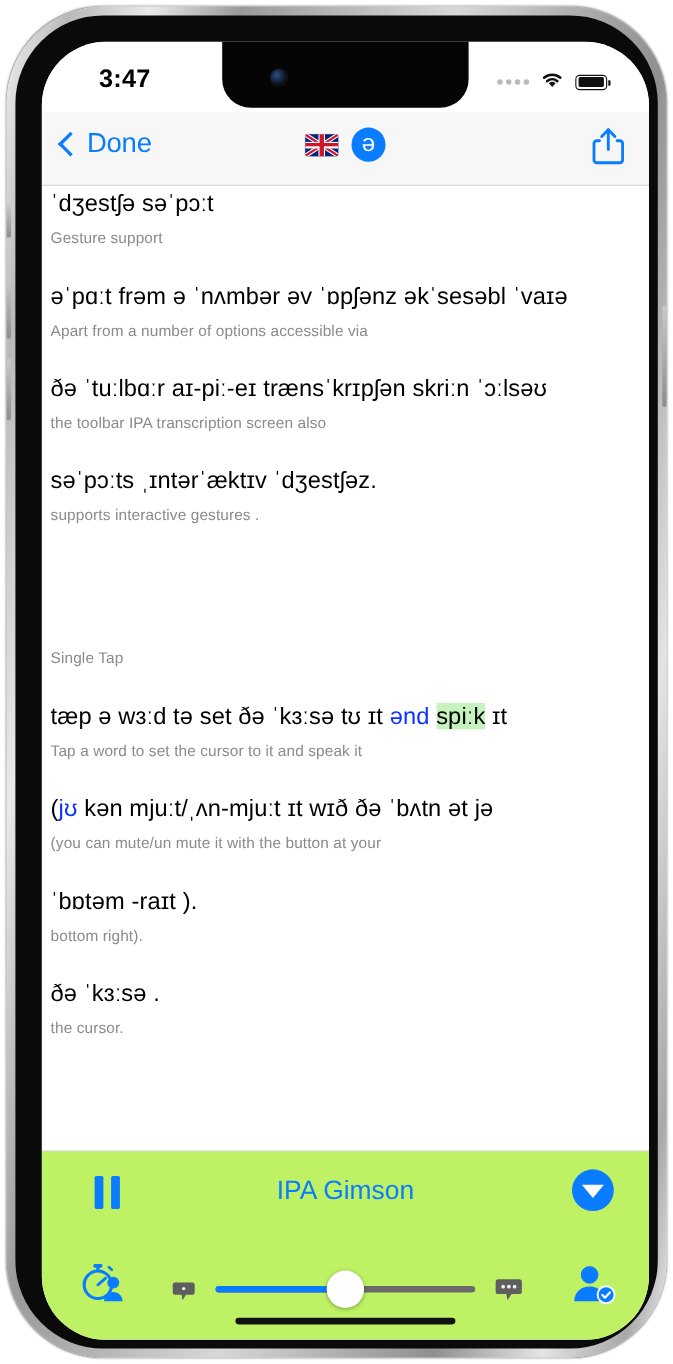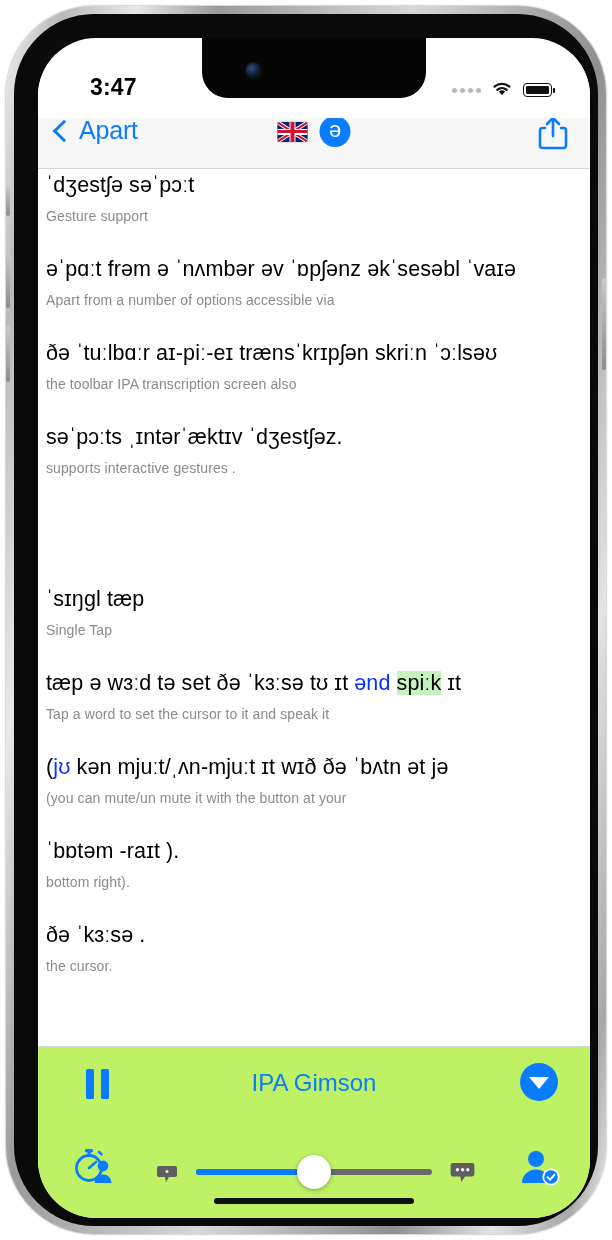--- a/index.html
+++ b/index.html
@@ -31,21 +31,21 @@
   #notch{
     position:absolute;left:50%;transform:translateX(-50%);top:-2px;
     width:224px;height:62px;background:#050505;
     border-bottom-left-radius:26px;border-bottom-right-radius:26px;z-index:30;
   }
   #cam{position:absolute;left:44px;top:27px;width:15px;height:15px;border-radius:50%;
     background:radial-gradient(circle at 38% 36%,#2b4f83 0%,#15233c 44%,#070707 78%);
     box-shadow:0 0 0 1px #161616;}
 
   
-  #statusbar{position:absolute;left:0;top:16px;width:552px;height:64px;background:#ffffff;z-index:20;}
+  #statusbar{position:absolute;left:0;top:0;width:552px;height:64px;background:#ffffff;z-index:20;}
   #clock{position:absolute;left:52px;top:20px;font-size:23px;font-weight:600;color:#000;letter-spacing:.2px;}
   #status-right{position:absolute;right:38px;top:25px;display:flex;align-items:center;gap:9px;}
   .sigdots{display:flex;gap:3px;align-items:center;}
   .sigdots i{width:5px;height:5px;border-radius:50%;background:#b9b9b9;display:block;}
   #battery{width:29px;height:14px;border:1.6px solid #111;border-radius:4px;position:relative;box-sizing:border-box;padding:1.6px;}
   #battery b{display:block;width:100%;height:100%;background:#111;border-radius:1.5px;}
   #battery:after{content:"";position:absolute;right:-4px;top:4px;width:2px;height:5px;background:#111;border-radius:0 1px 1px 0;}
 
   
   #navbar{position:absolute;left:0;top:64px;width:552px;height:66px;background:#f7f7f7;
@@ -142,21 +142,21 @@
           </span>
           <span id="battery">
               <b></b>
             </span>
         </div>
       </div>
 
       <div id="navbar">
         <div id="back">
           <span class="chev"></span>
-          <span id="done-label">Apart</span>
+          <span id="done-label">Done</span>
         </div>
         <div id="nav-center">
           <span id="flag">
             <span class="d1"></span>
               <span class="d2"></span>
             <span class="r1"></span>
               <span class="r2"></span>
             <span class="cv"></span>
               <span class="ch"></span>
             <span class="cv2"></span>
@@ -186,21 +186,20 @@
             <div class="pair">
               <div class="ipa-line"><span>ðə  ˈtuːlbɑːr aɪ-piː-eɪ trænsˈkrɪpʃən skriːn   ˈɔːlsəʊ</span></div>
               <div class="gloss-line">the toolbar IPA        transcription  screen also</div>
             </div>
             <div class="pair">
               <div class="ipa-line"><span>səˈpɔːts   ˌɪntərˈæktɪv ˈdʒestʃəz.</span></div>
               <div class="gloss-line">supports interactive  gestures .</div>
             </div>
             <div class="spacer"></div>
             <div class="pair">
-              <div class="ipa-line"><span>ˈsɪŋgl  tæp</span></div>
               <div class="gloss-line">Single Tap</div>
             </div>
             <div class="pair">
               <div class="ipa-line"><span>tæp ə wɜːd tə set ðə  ˈkɜːsə  tʊ ɪt </span><span class="blue">ənd</span><span> </span><span class="hl">spiːk</span><span>   ɪt</span></div>
               <div class="gloss-line">Tap a word to set the cursor to it and speak it</div>
             </div>
             <div class="pair">
               <div class="ipa-line"><span>(</span><span class="blue">jʊ</span><span>   kən mjuːt/ˌʌn-mjuːt ɪt wɪð ðə  ˈbʌtn   ət jə</span></div>
               <div class="gloss-line">(you can mute/un  mute it with the button at your</div>
             </div>

